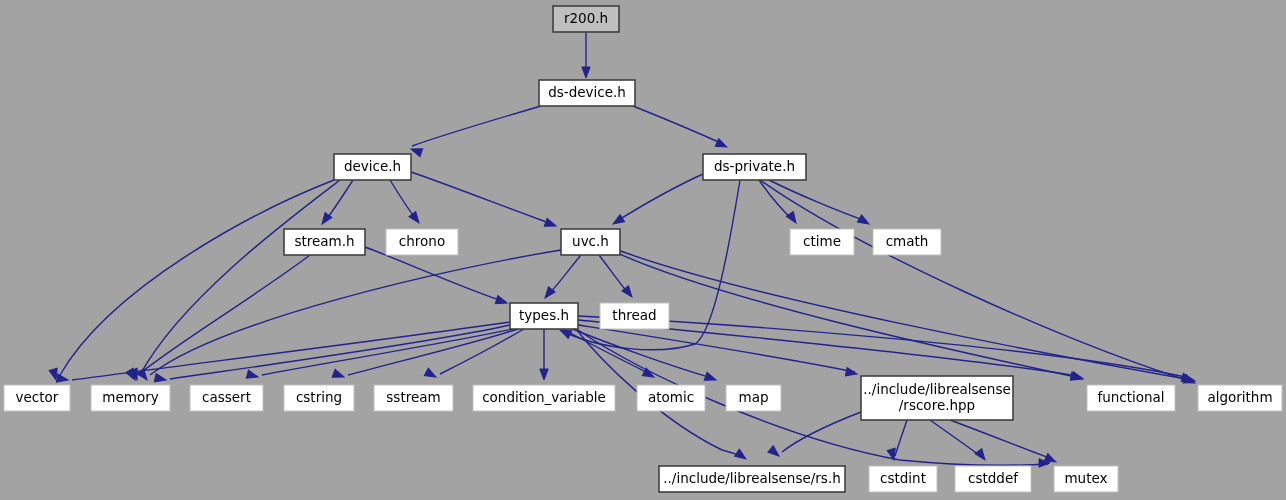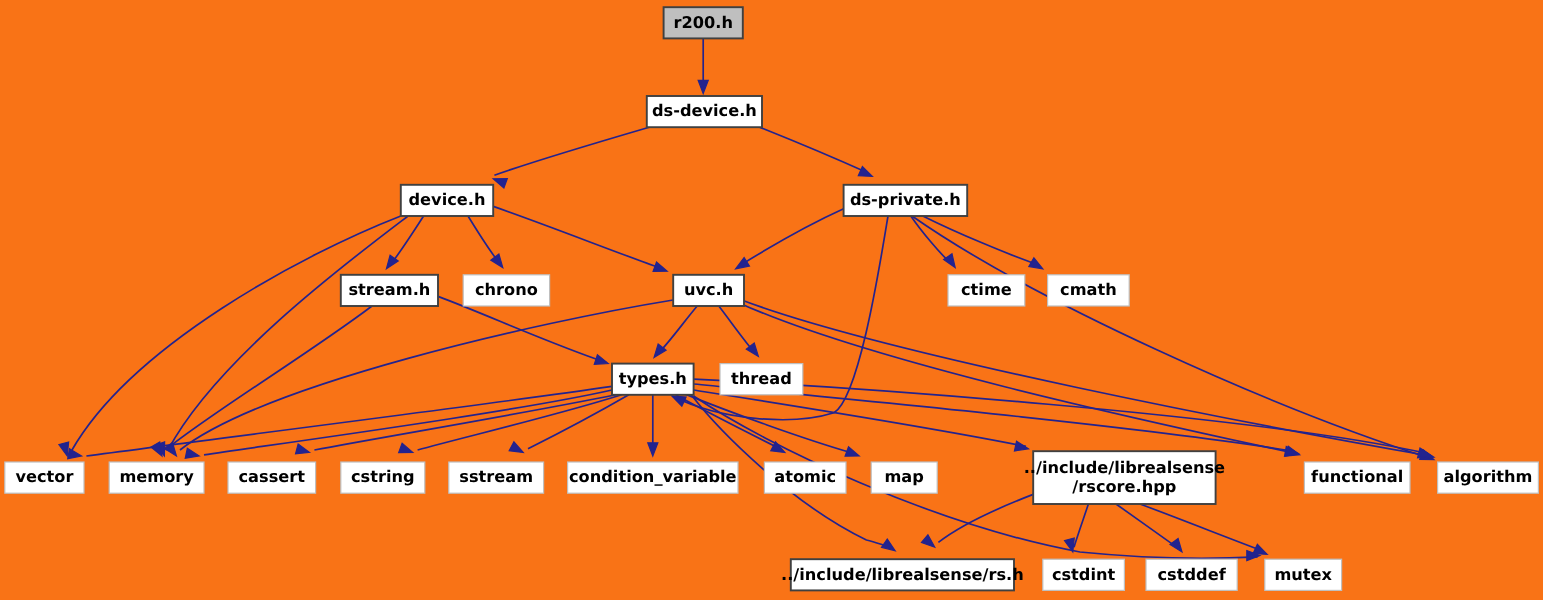--- a/index.html
+++ b/index.html
@@ -4,24 +4,23 @@
 <style>
   html, body {
     margin: 0;
     padding: 0;
     background: #ffffff;
   }
   #graph-root {
     position: relative;
     width: 1286px;
     height: 500px;
-    background: #f97316;
+    background: #a3a3a3;
     font-family: "DejaVu Sans", "Liberation Sans", sans-serif;
     overflow: hidden;
-    font-weight: bold;
   }
   svg#graph-svg {
     position: absolute;
     left: 0;
     top: 0;
     width: 1286px;
     height: 500px;
   }
   .edge-path {
     fill: none;

